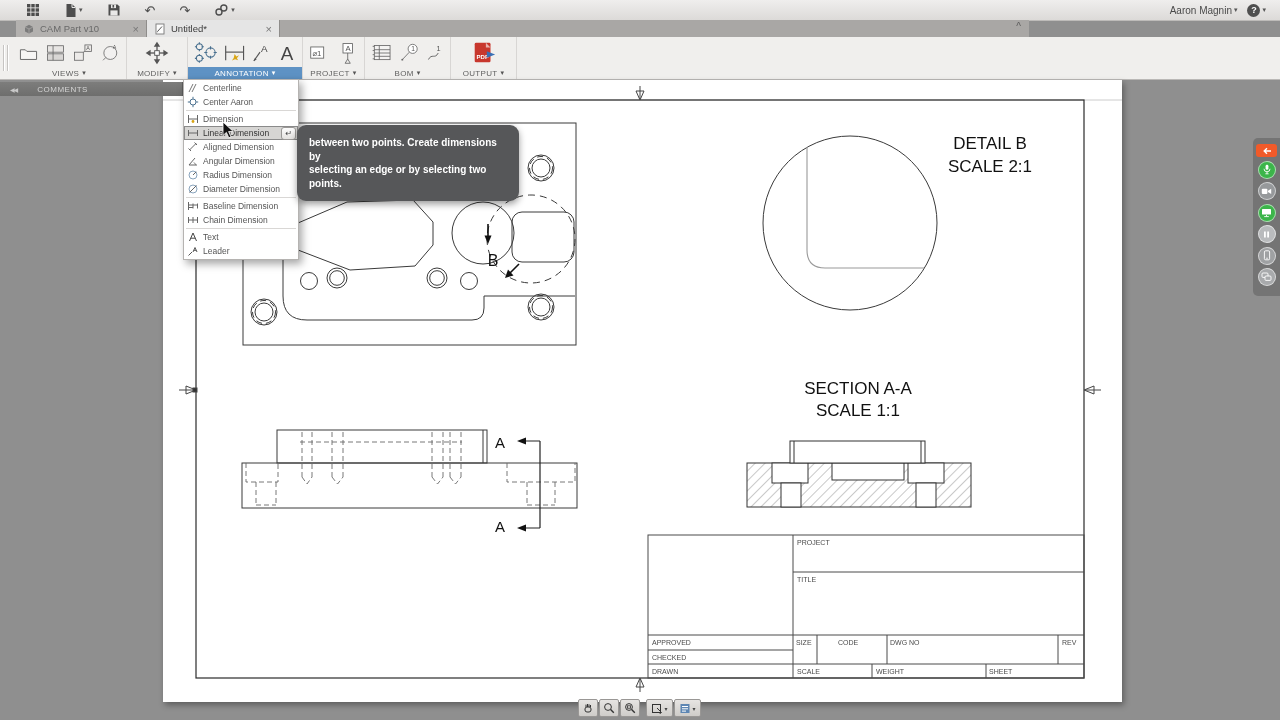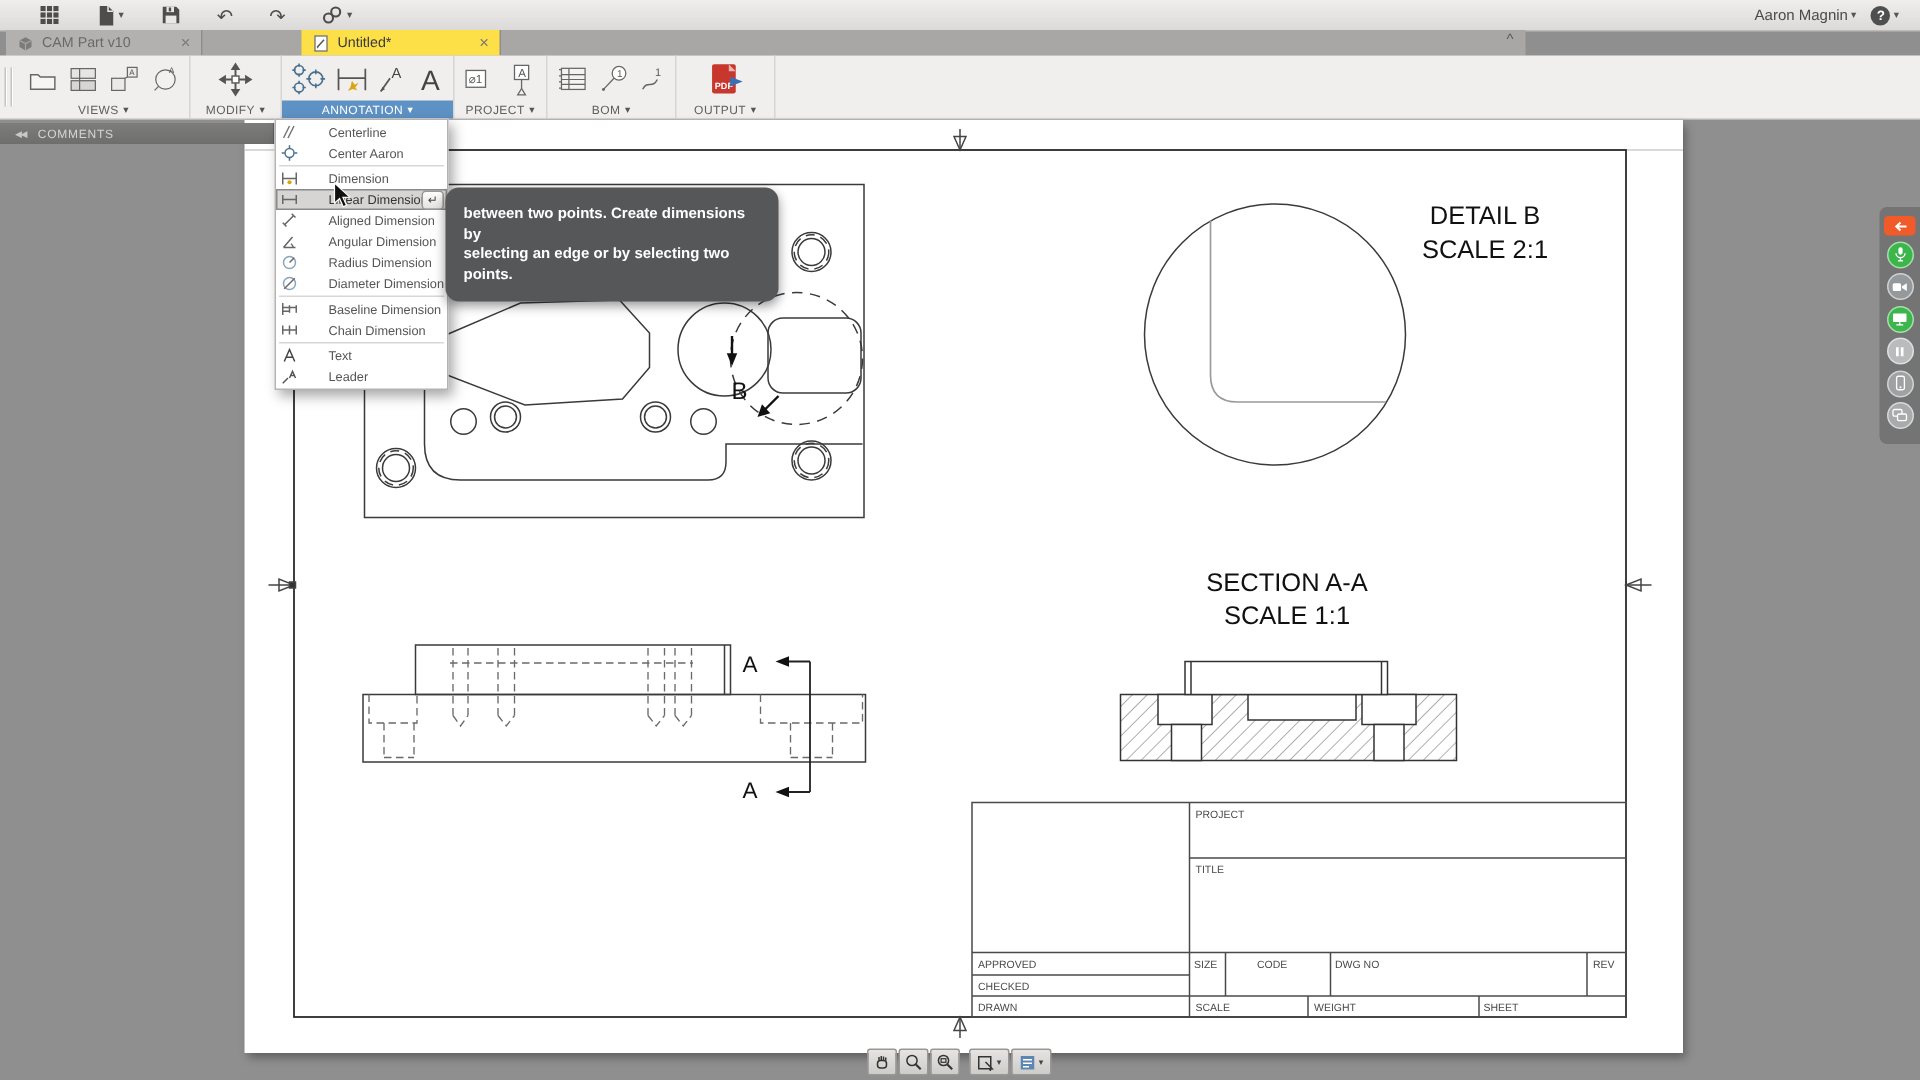--- a/index.html
+++ b/index.html
@@ -11,53 +11,53 @@
           display:flex;align-items:center;justify-content:space-between;}
   .tb-left{display:flex;align-items:center;gap:24px;padding-left:26px;}
   .tb-btn{display:flex;align-items:center;gap:2px;cursor:default;}
   .tb-glyph{font-size:13px;line-height:13px;color:#4d4d4d;}
   .tb-caret{font-size:7px;color:#555;}
   .tb-right{display:flex;align-items:center;gap:10px;padding-right:14px;}
   .user-name{font-size:10px;color:#4a4a4a;}
   .help-circle{width:13px;height:13px;border-radius:50%;background:#4f4f4f;color:#fff;
                font-size:9px;font-weight:bold;display:flex;align-items:center;justify-content:center;}
   
-  #tabbar{position:absolute;left:4px;top:20px;width:1013px;height:17px;background:#a9a7a5;display:flex;gap:20px;}
+  #tabbar{position:absolute;left:16px;top:20px;width:1013px;height:17px;background:#a9a7a5;display:flex;}
   .tab{display:flex;align-items:center;gap:5px;padding:0 7px;font-size:9.5px;border-right:1px solid #8f8d8b;}
   .tab.inactive{width:116px;background:#b3b1af;color:#696969;}
-  .tab.active{width:118px;background:#fde047;color:#3b3b3b;margin-left:46px;}
+  .tab.active{width:118px;background:#e5e5e5;color:#3b3b3b;}
   .tab-label{flex:1;white-space:nowrap;overflow:hidden;}
   .tab-close{font-size:11px;color:#787878;line-height:10px;}
   .tabbar-collapse{position:absolute;right:8px;top:1px;font-size:10px;color:#5a5a5a;}
   
   #ribbon{position:absolute;left:0;top:37px;width:1280px;height:42px;
           background:#f0efed;border-bottom:1px solid #bab8b6;display:flex;}
   .grip{width:12px;display:flex;align-items:center;justify-content:center;gap:2px;}
   .grip i{display:block;width:1px;height:26px;background:#c6c4c2;border-right:1px solid #fff;}
   .rgroup{position:relative;height:42px;border-right:1px solid #d8d6d4;display:flex;flex-direction:column;}
   .ricons{flex:1;display:flex;align-items:center;justify-content:center;gap:6px;padding:1px 6px 0;}
   .rlabel{height:12px;display:flex;align-items:center;justify-content:center;gap:3px;
           font-size:8px;letter-spacing:.3px;color:#5f5f5f;}
   .rgroup.annotation .rlabel{background:#5e92c4;color:#fff;}
   .rgroup.annotation .rlabel .tb-caret{color:#fff;}
   .ricon{display:block;}
   
   #comments{position:absolute;left:0;top:82px;width:183px;height:14px;z-index:6;
             background:linear-gradient(#7d7d7c,#6e6e6d);border-right:1px solid #5d5d5d;
-            display:flex;align-items:center;gap:8px;padding-left:10px;box-sizing:border-box;text-align:right;}
+            display:flex;align-items:center;gap:20px;padding-left:10px;box-sizing:border-box;text-align:right;}
   #comments .chev{font-size:6px;color:#c9c9c9;letter-spacing:-1px;}
   #comments .lbl{font-size:8px;color:#d5d5d5;letter-spacing:.5px;}
   
   #canvas{position:absolute;left:163px;top:80px;width:959px;height:622px;background:#fff;
           box-shadow:2px 3px 6px rgba(0,0,0,.35);}
   #canvas svg{position:absolute;left:0;top:0;font-family:"Liberation Sans",sans-serif;}
   
   #annotation-menu{position:absolute;left:183px;top:79px;width:114px;z-index:10;background:#fff;
                    border:1px solid #b5b3b1;box-shadow:3px 4px 8px rgba(0,0,0,.35);padding:1px 0;}
-  .mi{position:relative;height:14px;display:flex;align-items:center;gap:20px;padding:0 3px;}
+  .mi{position:relative;height:14px;display:flex;align-items:center;gap:4px;padding:0 3px;}
   .mi .mi-label{font-size:8.5px;color:#555;white-space:nowrap;}
   .mi.sel{background:#d6d5d3;outline:1px solid #8a8a8a;outline-offset:-1px;}
   .mi.sel .mi-label{color:#333;}
   .mi-sc{position:absolute;right:2px;top:1px;width:13px;height:11px;border:1px solid #9a9896;
          border-radius:3px;background:linear-gradient(#fdfdfd,#e4e2e0);
          font-size:8px;color:#444;display:flex;align-items:center;justify-content:center;}
   .msep{height:1px;background:#d9d7d5;margin:1px 2px;}
   .mi svg{flex:0 0 auto;}
   
   #tooltip{position:absolute;left:297px;top:125px;width:222px;z-index:11;background:#565759;

